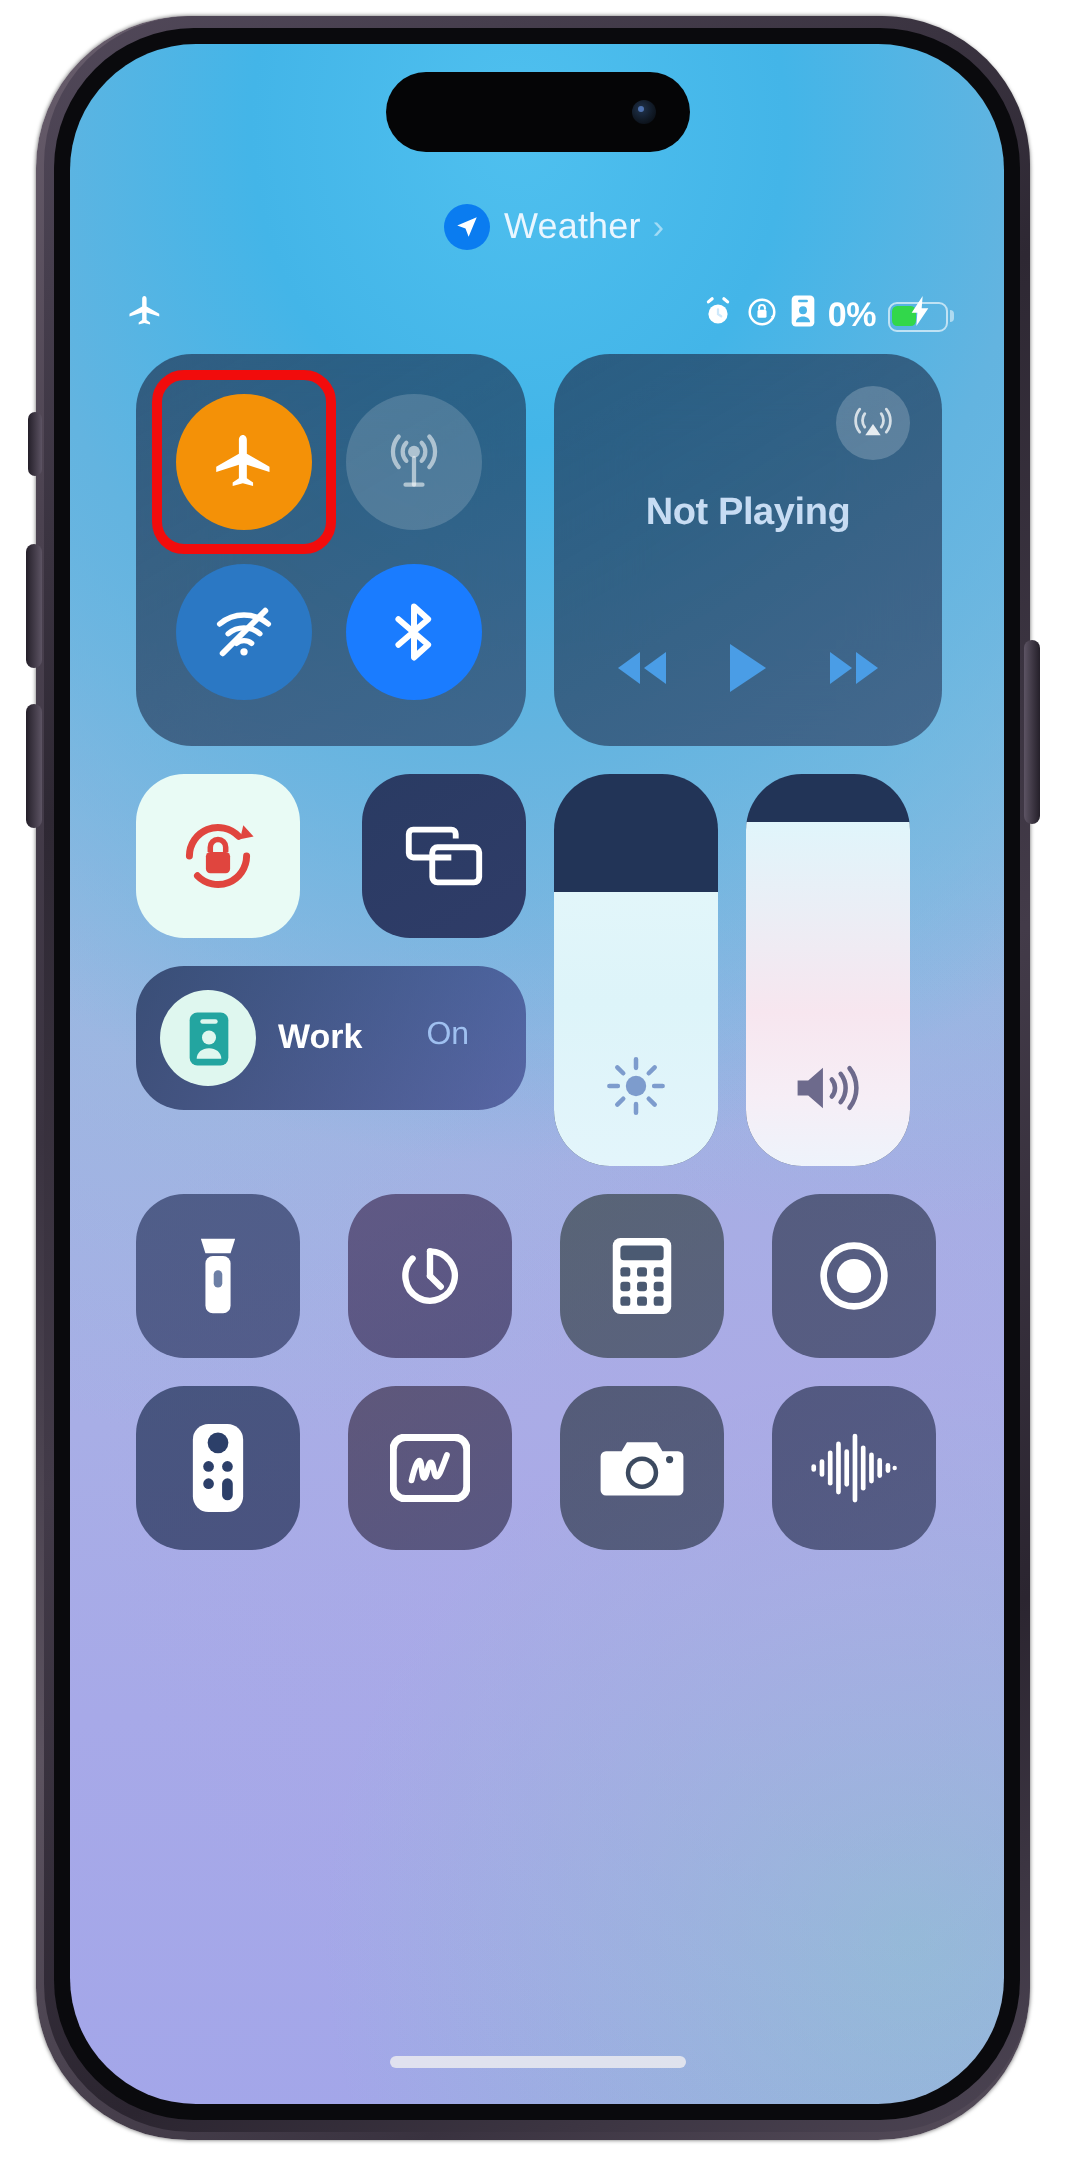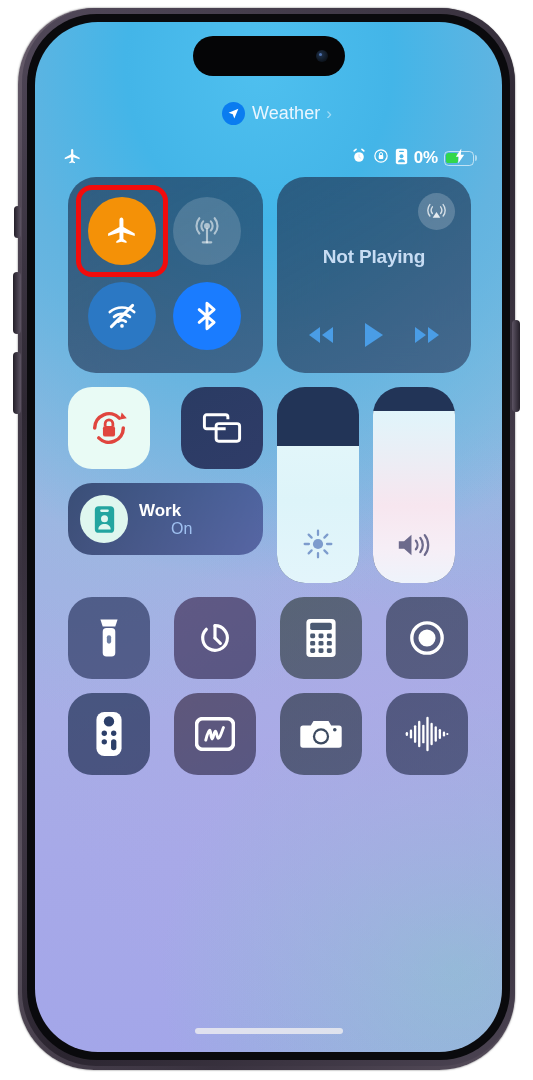--- a/index.html
+++ b/index.html
@@ -135,21 +135,21 @@
   .tile-mirror  { background:linear-gradient(150deg,#2a3b63,#2f3c68); }
 
   
   .focus-pill {
     width:195px; height:72px; border-radius:24px; padding:0 12px;
     background:linear-gradient(110deg, rgba(36,52,92,.80), rgba(62,72,140,.72));
     display:flex; align-items:center; gap:11px;
   }
   .focus-icon-circle { width:48px; height:48px; border-radius:50%; background:#dff7ef;
     display:flex; align-items:center; justify-content:center; flex:none; }
-  .focus-text { display:flex; flex-direction:column; line-height:1.12; }
+  .focus-text { display:flex; flex-direction:row; line-height:1.12; }
   .focus-name { color:#ffffff; font-size:17px; font-weight:700; }
   .focus-state { color:#9fc0f0; font-size:16px; font-weight:400;margin-left:32px; }
 
   
   .slider {
     width:82px; height:196px; border-radius:28px; overflow:hidden; position:relative;
     background:#223457;
     display:flex; flex-direction:column; justify-content:flex-end;
   }
   .slider-fill { width:100%; position:relative; }

